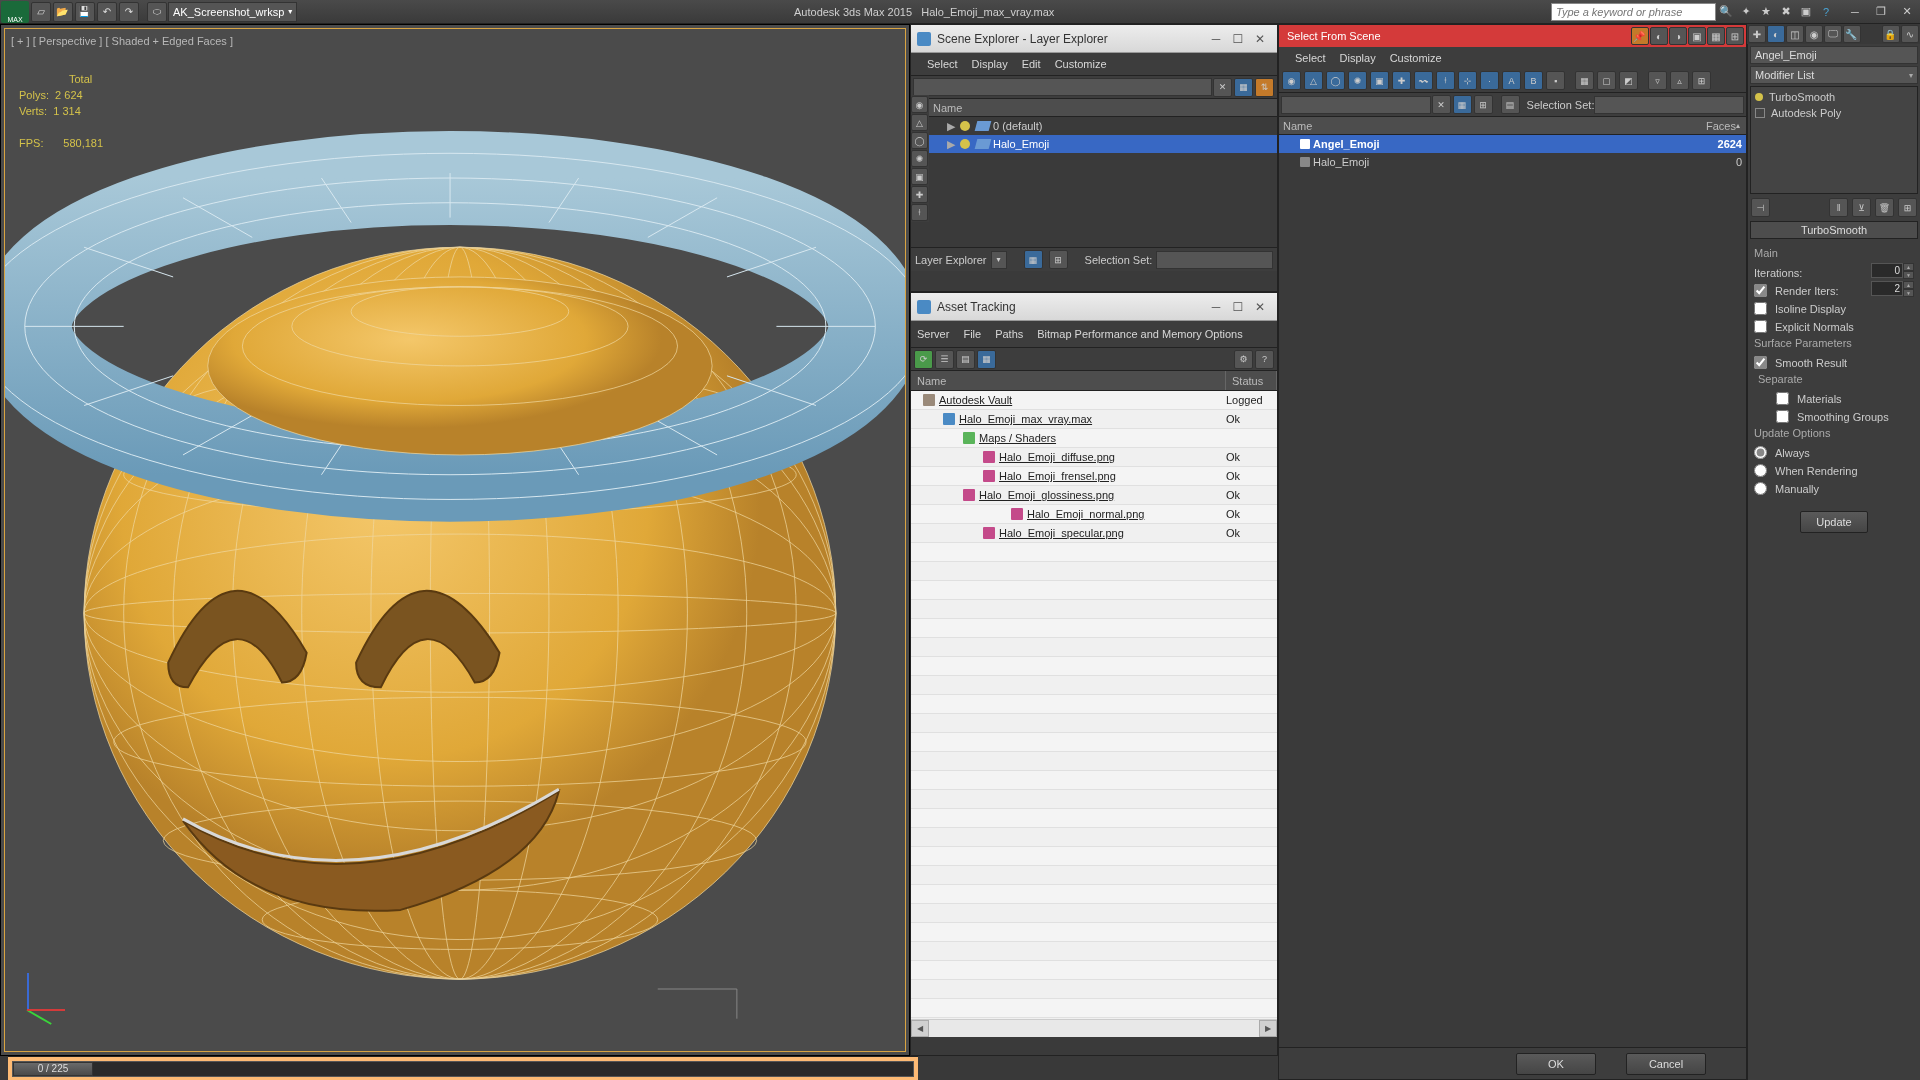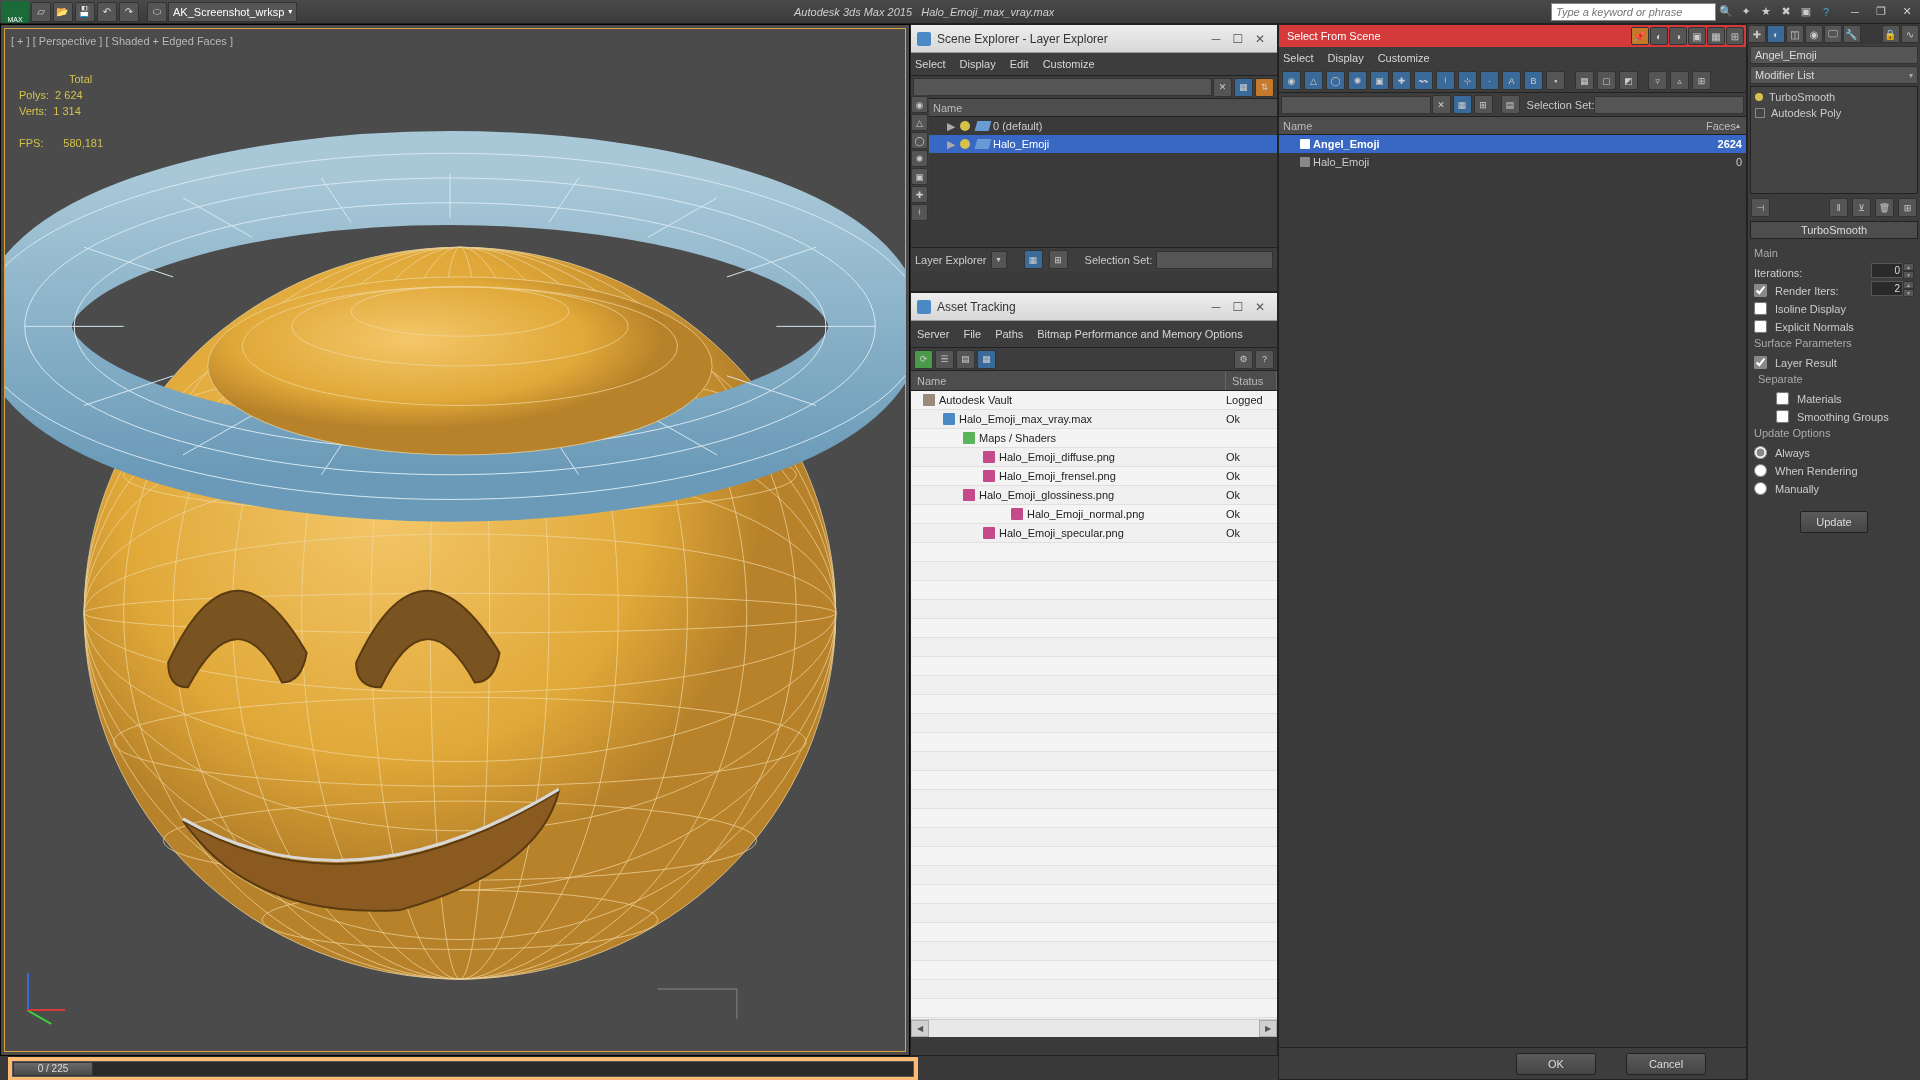--- a/index.html
+++ b/index.html
@@ -4,21 +4,21 @@
 <style>
 * { margin:0; padding:0; box-sizing:border-box; font-family:"Segoe UI",Tahoma,sans-serif; }
 body { background:#393939; color:#c8c8c8; font-size:11px; width:1920px; height:1080px; overflow:hidden; position:relative; }
 
 
 .titlebar { height:24px; background:linear-gradient(#4a4a4a,#3a3a3a); display:flex; align-items:center; border-bottom:1px solid #222; }
 .logo { width:28px; height:22px; background:#1a6a3a; color:#fff; font-size:7px; display:flex; align-items:flex-end; justify-content:center; margin:1px; border-radius:2px; }
 .tb-btn { width:20px; height:20px; margin:0 1px; background:#555; border:1px solid #333; border-radius:2px; display:inline-flex; align-items:center; justify-content:center; font-size:10px; color:#ddd; cursor:pointer; }
 .tb-sep { width:6px; }
 .workspace { display:flex; align-items:center; background:#555; border:1px solid #333; padding:0 4px; height:20px; font-size:11px; color:#fff; }
-.title-center { flex:1; text-align:center; color:#cfcfcf;font-style:italic; }
+.title-center { flex:1; text-align:center; color:#cfcfcf; }
 .search-box { width:165px; height:18px; background:#fff; border:1px solid #888; color:#888; font-style:italic; padding:0 4px; font-size:11px; }
 .win-btn { width:26px; height:20px; display:flex; align-items:center; justify-content:center; color:#ccc; cursor:pointer; }
 .hdr-icon { width:18px; height:18px; margin:0 1px; display:inline-flex; align-items:center; justify-content:center; font-size:11px; color:#ccc; }
 .right-toolbar2 { position:absolute; right:0; top:24px; width:173px; height:20px; display:flex; gap:1px; padding:1px; }
 .rt-btn { width:18px; height:18px; background:#555; border:1px solid #333; border-radius:2px; display:flex; align-items:center; justify-content:center; font-size:10px; color:#ccc; cursor:pointer; }
 
 
 .viewport { position:absolute; left:0; top:24px; width:910px; height:1032px; background:#4b4b4b; border:1px solid #000; }
 .vp-inner { position:absolute; inset:4px; background:#4b4b4b; outline:1px solid #d9a441; }
 .vp-label { position:absolute; left:6px; top:6px; color:#b8b8b8; font-size:11px; }
@@ -29,21 +29,21 @@
 .axis-x { position:absolute; left:8px; top:36px; width:38px; height:2px; background:#d43a3a; }
 .axis-y { position:absolute; left:8px; top:36px; width:2px; height:2px; background:#3ad43a; transform:rotate(30deg); transform-origin:left; width:28px; }
 .emoji-canvas { position:absolute; left:0; top:0; width:100%; height:100%; }
 
 
 .panel { position:absolute; background:#3a3a3a; border:1px solid #222; }
 .panel-title { height:28px; background:linear-gradient(#ededed,#d8d8d8); color:#333; display:flex; align-items:center; padding:0 6px; font-size:12px; border-bottom:1px solid #999; }
 .panel-title .pt-icon { width:14px; height:14px; background:#4a8ac4; margin-right:6px; border-radius:2px; }
 .panel-title .pt-spacer { flex:1; }
 .panel-title .pt-btn { width:22px; height:18px; display:flex; align-items:center; justify-content:center; color:#555; cursor:pointer; font-size:12px; }
-.panel-menu { height:22px; background:#3d3d3d; display:flex; align-items:center; padding:0 4px; gap:14px; color:#d8d8d8; font-size:11px; }
+.panel-menu { height:22px; background:#3d3d3d; display:flex; align-items:center; padding:0 16px; gap:14px; color:#d8d8d8; font-size:11px; }
 .panel-menu span { cursor:pointer; }
 .panel-toolbar { height:24px; background:#3d3d3d; display:flex; align-items:center; padding:2px; border-top:1px solid #222; border-bottom:1px solid #222; }
 .pt-input { flex:1; height:18px; background:#555; border:1px solid #333; }
 .icon-box { width:19px; height:19px; background:#555; border:1px solid #333; margin:0 1px; border-radius:2px; display:flex; align-items:center; justify-content:center; font-size:9px; color:#ccc; cursor:pointer; }
 .icon-box.active { background:#3a6a9a; }
 .icon-box.orange { background:#c47a2a; }
 
 .list-header { height:18px; background:#4d4d4d; border-bottom:1px solid #222; display:flex; align-items:center; padding:0 4px; color:#bbb; font-size:11px; }
 .list-body { background:#3a3a3a; }
 .list-row { height:18px; display:flex; align-items:center; padding:0 4px; color:#ccc; font-size:11px; cursor:pointer; }
@@ -69,21 +69,21 @@
 .sfs-filter-row { display:flex; align-items:center; padding:2px; background:#3d3d3d; border-top:1px solid #222; border-bottom:1px solid #222; }
 .sfs-buttons { position:absolute; bottom:0; left:0; right:0; height:32px; background:#3d3d3d; display:flex; align-items:center; justify-content:flex-end; gap:30px; padding:0 40px; border-top:1px solid #222; }
 .btn { width:80px; height:22px; background:linear-gradient(#5a5a5a,#454545); border:1px solid #222; color:#ddd; display:flex; align-items:center; justify-content:center; border-radius:2px; cursor:pointer; }
 
 
 .at-cols { display:flex; height:20px; background:#4d4d4d; border-bottom:1px solid #222; }
 .at-col { padding:0 6px; display:flex; align-items:center; color:#bbb; border-right:1px solid #666; font-size:11px; }
 .at-body { background:#f0f0f0; overflow:hidden; }
 .at-row { height:19px; display:flex; align-items:center; font-size:11px; color:#222; border-bottom:1px solid #e0e0e0; cursor:pointer; }
 .at-row:nth-child(odd) { background:#f4f4f4; }
-.at-row .name-cell { width:315px; padding-left:6px; display:flex; align-items:center; }
+.at-row .name-cell { width:315px; padding-left:6px; display:flex; align-items:center;text-decoration:underline; }
 .at-row .status-cell { width:40px; }
 .at-file-icon { width:12px; height:12px; display:inline-block; margin-right:4px; border-radius:1px; }
 .scrollbar-h { height:18px; background:#e8e8e8; border-top:1px solid #ccc; display:flex; }
 .sb-btn { width:18px; height:17px; background:#d0d0d0; border:1px solid #aaa; display:flex; align-items:center; justify-content:center; color:#555; font-size:8px; cursor:pointer; }
 .sb-track { flex:1; }
 
 
 .mod-panel { position:absolute; right:0; top:44px; width:173px; bottom:0; background:#3d3d3d; border-left:1px solid #222; }
 .mod-dd { margin:2px; height:18px; background:#555; border:1px solid #333; color:#ddd; padding:0 4px; display:flex; align-items:center; font-size:11px; }
 .mod-dd .dd-arrow { margin-left:auto; font-size:8px; color:#aaa; }
@@ -610,21 +610,21 @@
         <input type="checkbox" style="">
         <span>Isoline Display</span>
       </div>
     <div class="rb-row">
         <input type="checkbox" style="">
         <span>Explicit Normals</span>
       </div>
     <div class="group-label">Surface Parameters</div>
     <div class="rb-row">
         <input type="checkbox" checked="" style="">
-        <span>Layer Result</span>
+        <span>Smooth Result</span>
       </div>
     <div class="group-label" style="margin-left:4px">Separate</div>
     <div class="rb-row" style="padding-left:22px">
         <input type="checkbox" style="">
         <span>Materials</span>
       </div>
     <div class="rb-row" style="padding-left:22px">
         <input type="checkbox" style="">
         <span>Smoothing Groups</span>
       </div>

